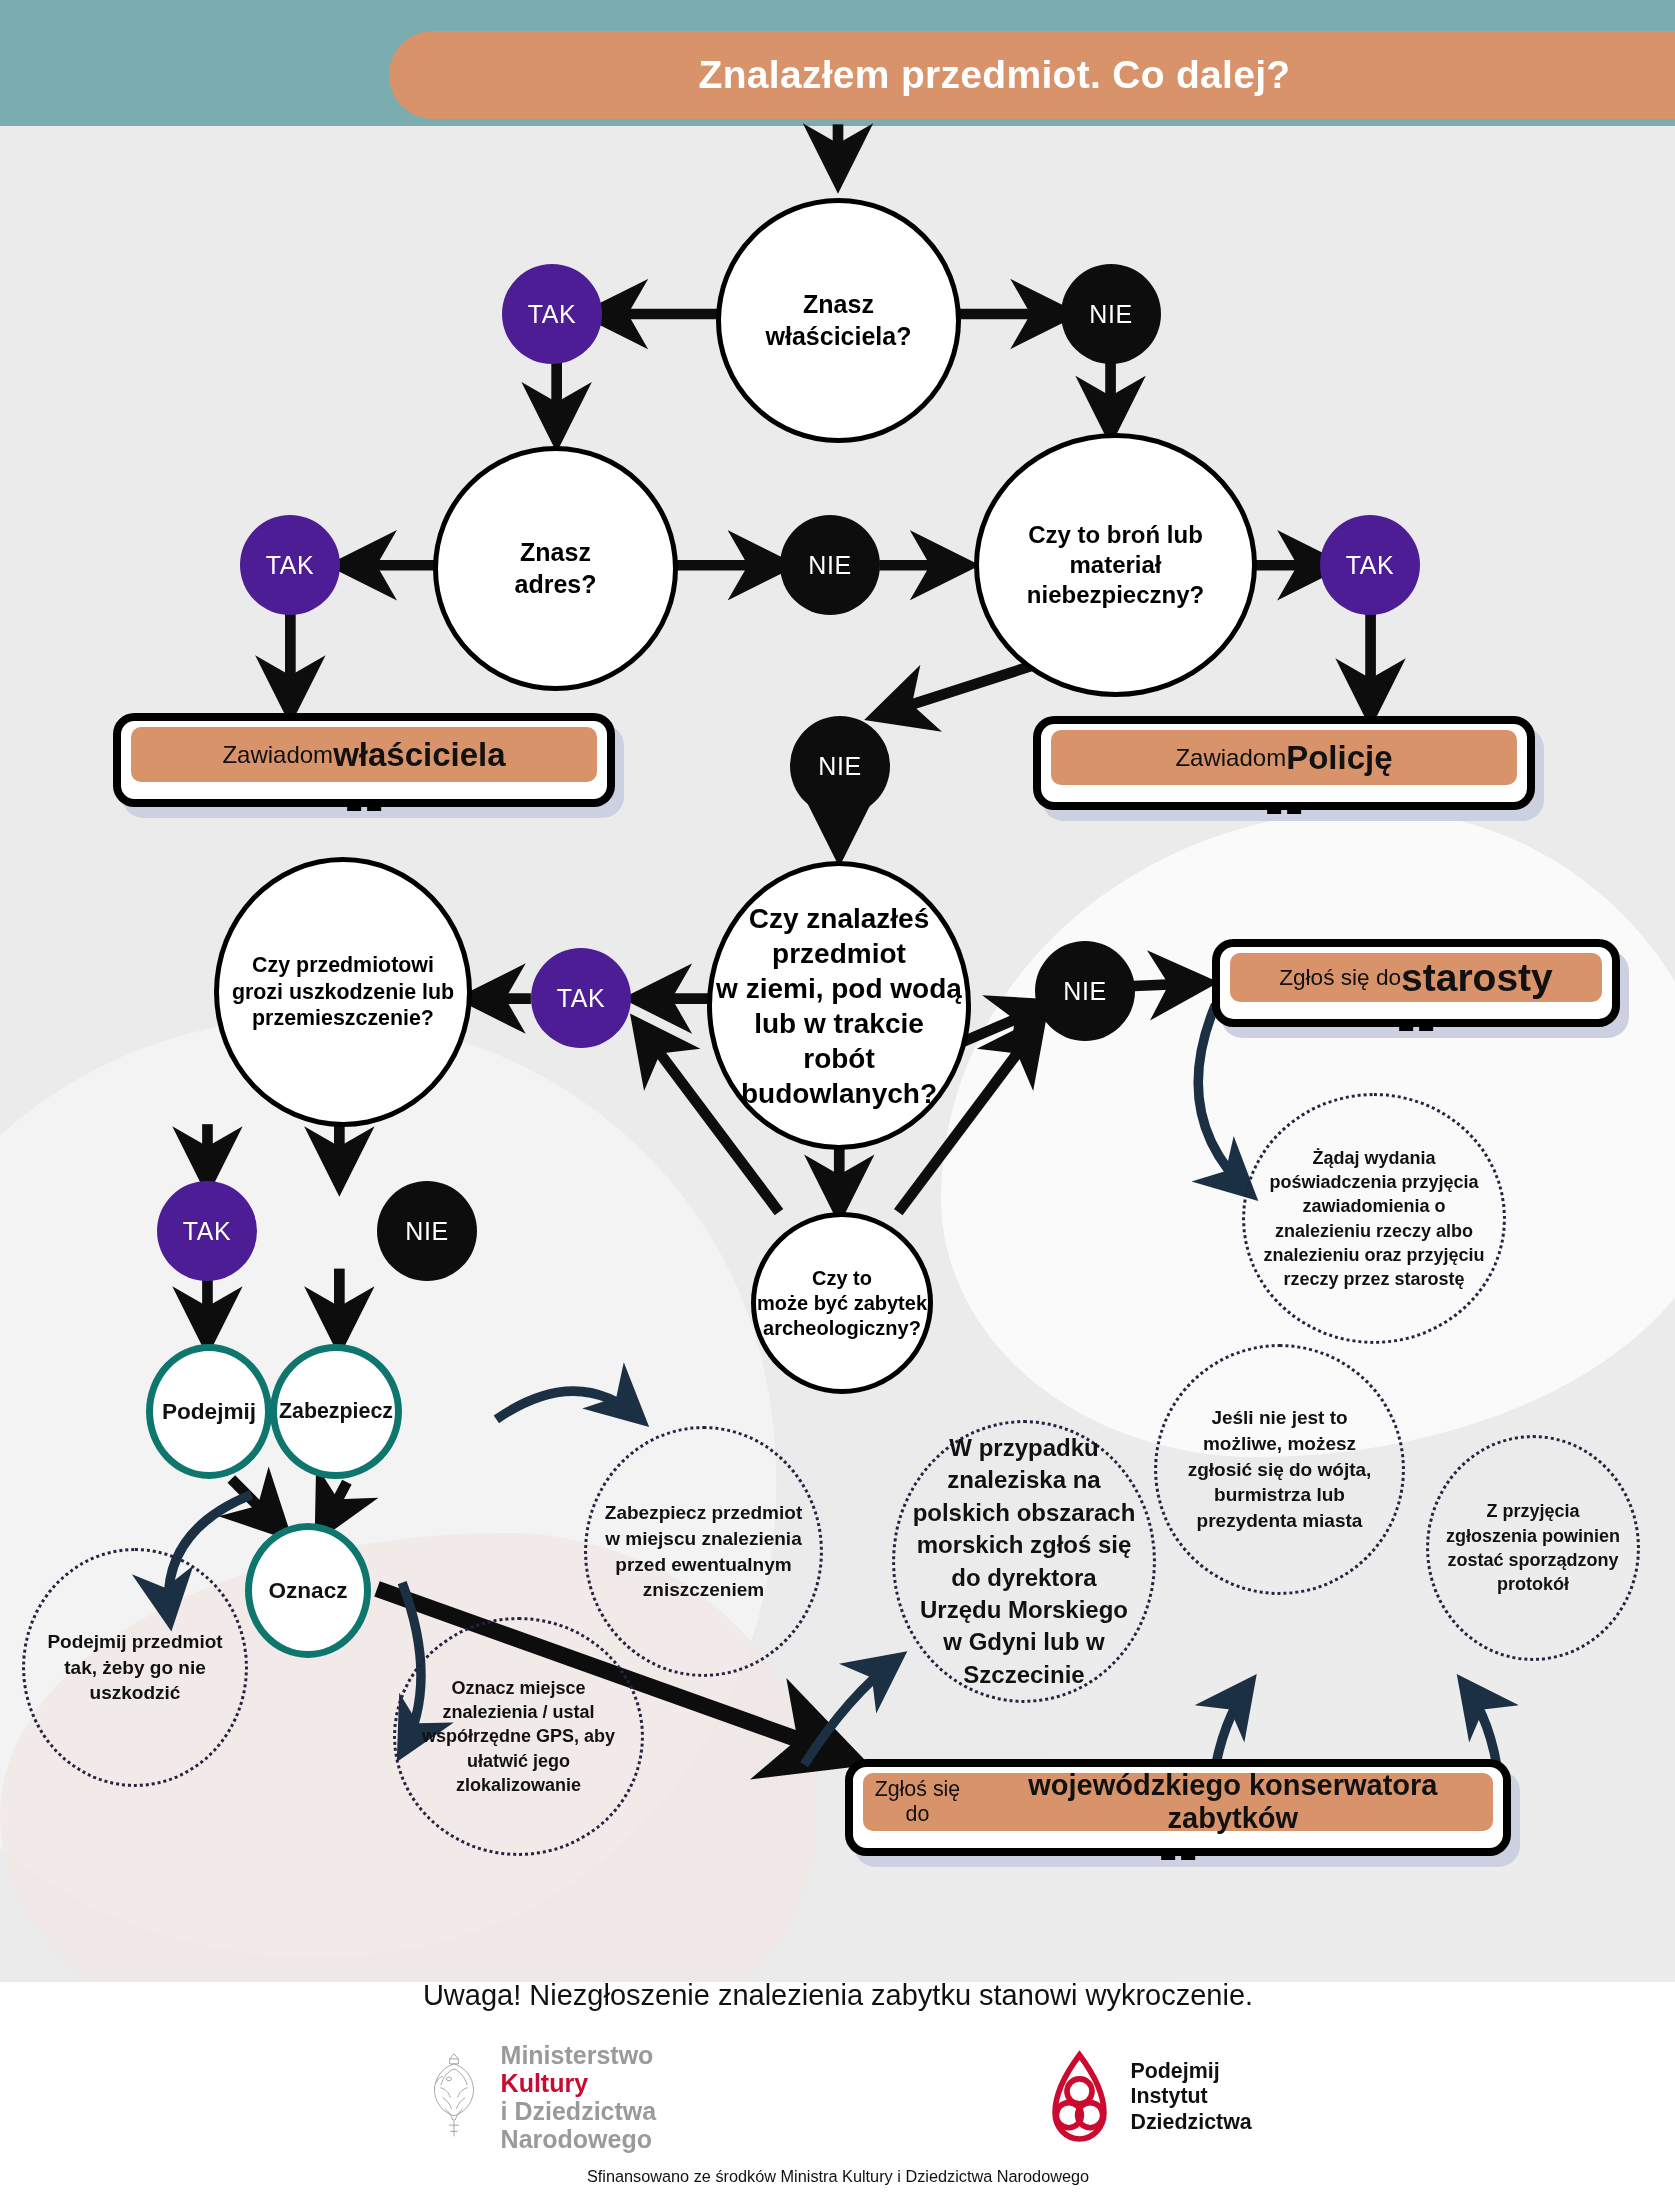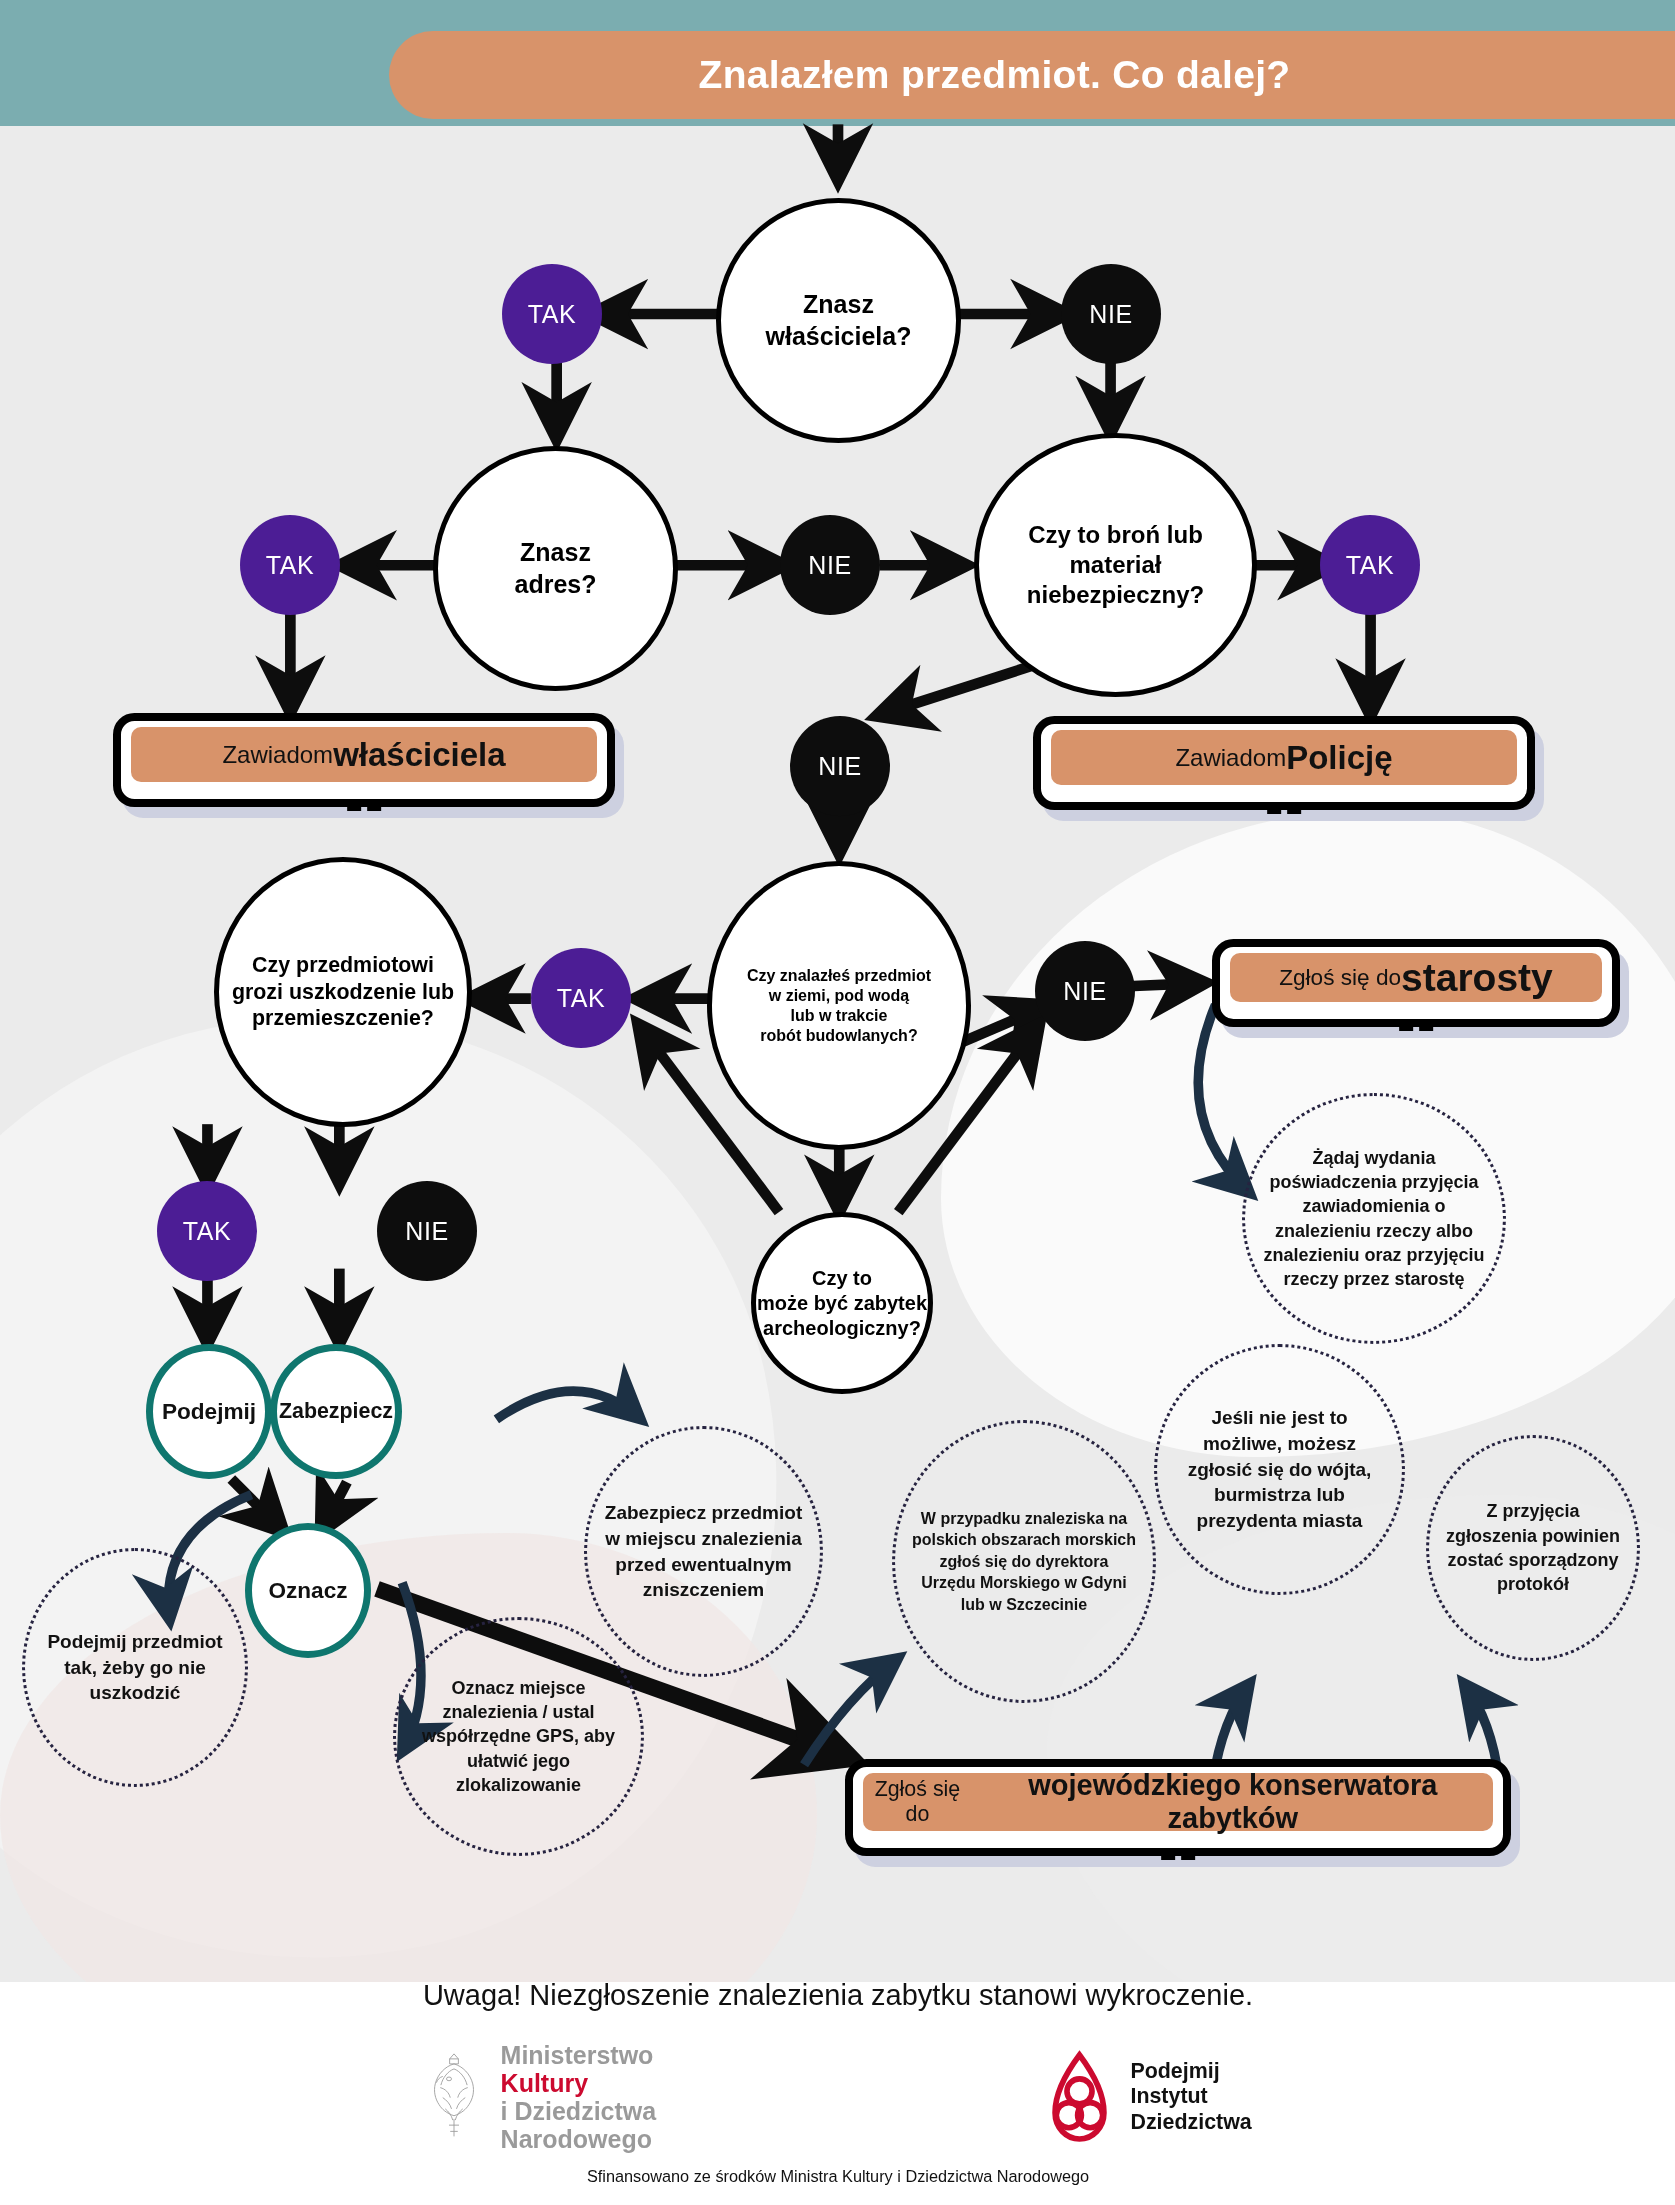--- a/index.html
+++ b/index.html
@@ -191,21 +191,21 @@
     <span style="white-space:pre-line;">Znasz
 adres?</span>
   </div>
 
   <div class="node q-circle" style="left:974px;top:433px;width:283px;height:264px;font-size:24px;">
     <span style="white-space:pre-line;">Czy to broń lub
 materiał
 niebezpieczny?</span>
   </div>
 
-  <div class="node q-circle" style="left:707px;top:861px;width:264px;height:289px;font-size:16px;">
+  <div class="node q-circle" style="left:707px;top:861px;width:264px;height:289px;font-size:28px;">
     <span style="white-space:pre-line;">Czy znalazłeś przedmiot
 w ziemi, pod wodą
 lub w trakcie
 robót budowlanych?</span>
   </div>
 
   <div class="node q-circle" style="left:214px;top:857px;width:258px;height:270px;font-size:21.4px;">
     <span style="white-space:pre-line;">Czy przedmiotowi
 grozi uszkodzenie lub
 przemieszczenie?</span>
@@ -323,21 +323,21 @@
   </div>
 
   <div class="node note" style="left:584px;top:1426px;width:239px;height:251px;font-size:19px;">
     <span>Zabezpiecz przedmiot w miejscu znalezienia przed ewentualnym zniszczeniem</span>
   </div>
 
   <div class="node note" style="left:393px;top:1617px;width:251px;height:239px;font-size:18px;">
     <span>Oznacz miejsce znalezienia / ustal współrzędne GPS, aby ułatwić jego zlokalizowanie</span>
   </div>
 
-  <div class="node note" style="left:892px;top:1420px;width:264px;height:283px;font-size:16px;">
+  <div class="node note" style="left:892px;top:1420px;width:264px;height:283px;font-size:24px;">
     <span>W przypadku znaleziska na polskich obszarach morskich zgłoś się do dyrektora Urzędu Morskiego w Gdyni lub w Szczecinie</span>
   </div>
 
   <div class="node note" style="left:1154px;top:1344px;width:251px;height:251px;font-size:19px;">
     <span>Jeśli nie jest to możliwe, możesz zgłosić się do wójta, burmistrza lub prezydenta miasta</span>
   </div>
 
   <div class="node note" style="left:1426px;top:1435px;width:214px;height:226px;font-size:18px;">
     <span>Z przyjęcia zgłoszenia powinien zostać sporządzony protokół</span>
   </div>

